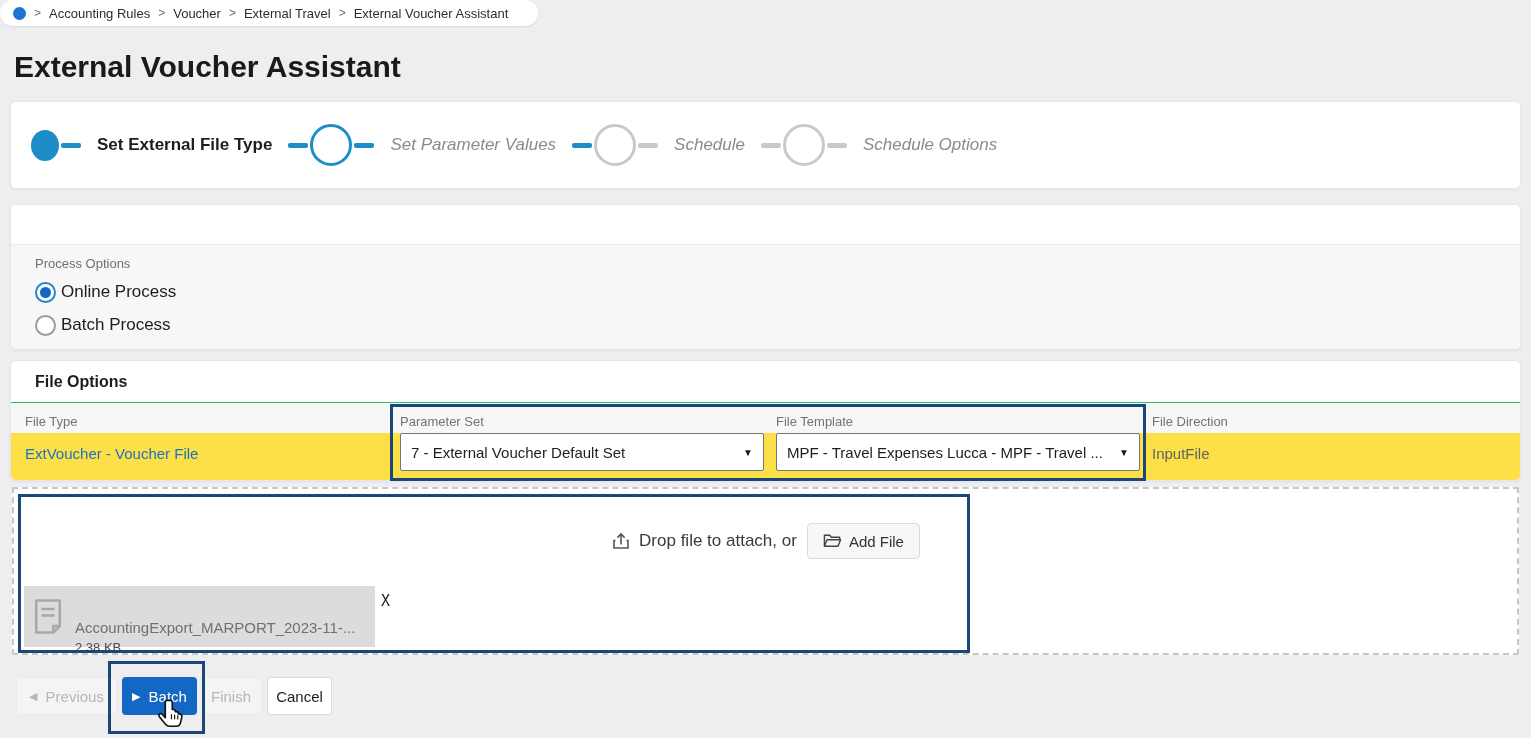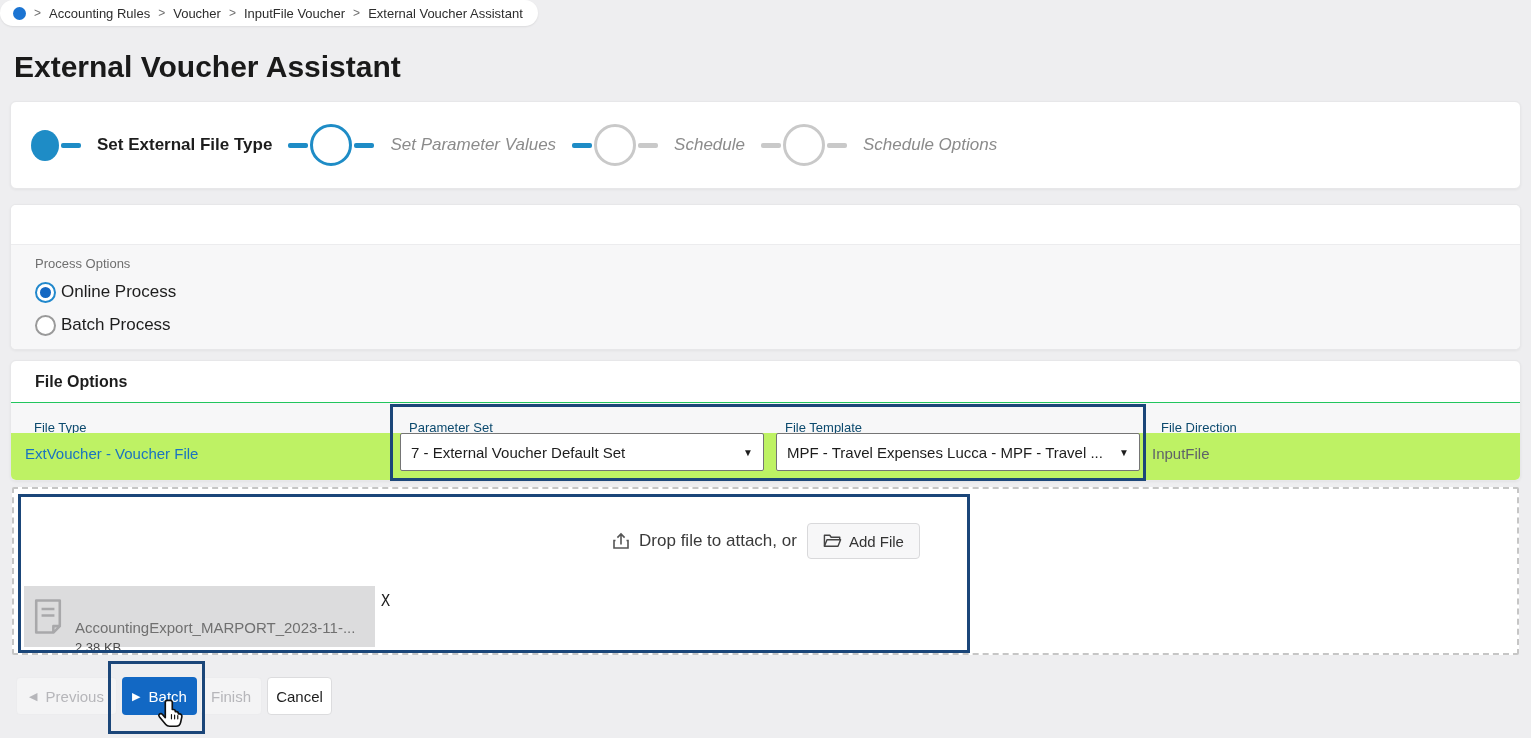--- a/index.html
+++ b/index.html
@@ -60,22 +60,22 @@
   .radio-outer.off { border:2px solid #9a9a9a; }
   .radio-dot { width:11px; height:11px; border-radius:50%; background:#1467c2; }
   .radio-label { font-size:17px; color:#1d1d1d; margin-left:5px; }
 
   
   .file-panel { top:360px; height:121px; overflow:hidden; }
   .file-title-strip { height:42px; display:flex; align-items:center; padding-left:24px;
                       border-bottom:1px solid #22c55e; }
   .file-title { font-size:16px; font-weight:bold; color:#1d1d1d; }
   .field-label-band { position:relative; height:30px; background:#f7f7f8; }
-  .field-value-band { position:relative; height:47px; background:#bef264; }
-  .f-label { position:absolute; top:17px; font-size:13px; color:#0c4a6e;margin-left:9px; }
+  .field-value-band { position:relative; height:47px; background:#fde047; }
+  .f-label { position:absolute; top:11px; font-size:13px; color:#737373; }
   .f-c1 { left:14px; } .f-c2 { left:389px; } .f-c3 { left:765px; } .f-c4 { left:1141px; }
   .link-value { position:absolute; left:14px; top:12px; font-size:15px; color:#1a73c0; cursor:pointer; }
   .plain-value { position:absolute; left:1141px; top:12px; font-size:15px; color:#5f6368; }
   .select-box {
     position:absolute; top:0; width:364px; height:38px; background:#fff;
     border:1px solid #757575; border-radius:2px;
     display:flex; align-items:center; padding:0 10px; cursor:pointer;
   }
   .select-text { font-size:15px; color:#1d1d1d; white-space:nowrap; overflow:hidden; flex:1 1 auto; }
   .select-caret { font-size:10px; color:#1d1d1d; margin-left:8px; flex:0 0 auto; }
@@ -130,21 +130,21 @@
 
 <div class="screen">
 
   <div class="breadcrumb">
     <span class="bc-dot"></span>
     <span class="bc-sep">&gt;</span>
     <span class="bc-item">Accounting Rules</span>
     <span class="bc-sep">&gt;</span>
     <span class="bc-item">Voucher</span>
     <span class="bc-sep">&gt;</span>
-    <span class="bc-item">InputFile Voucher</span>
+    <span class="bc-item">External Travel</span>
     <span class="bc-sep">&gt;</span>
     <span class="bc-item">External Voucher Assistant</span>
   </div>
 
   <h1 class="page-title">External Voucher Assistant</h1>
 
   <div class="panel process-panel">
     <div class="process-toolbar"></div>
     <div class="process-body">
       <div class="section-label">Process Options</div>

